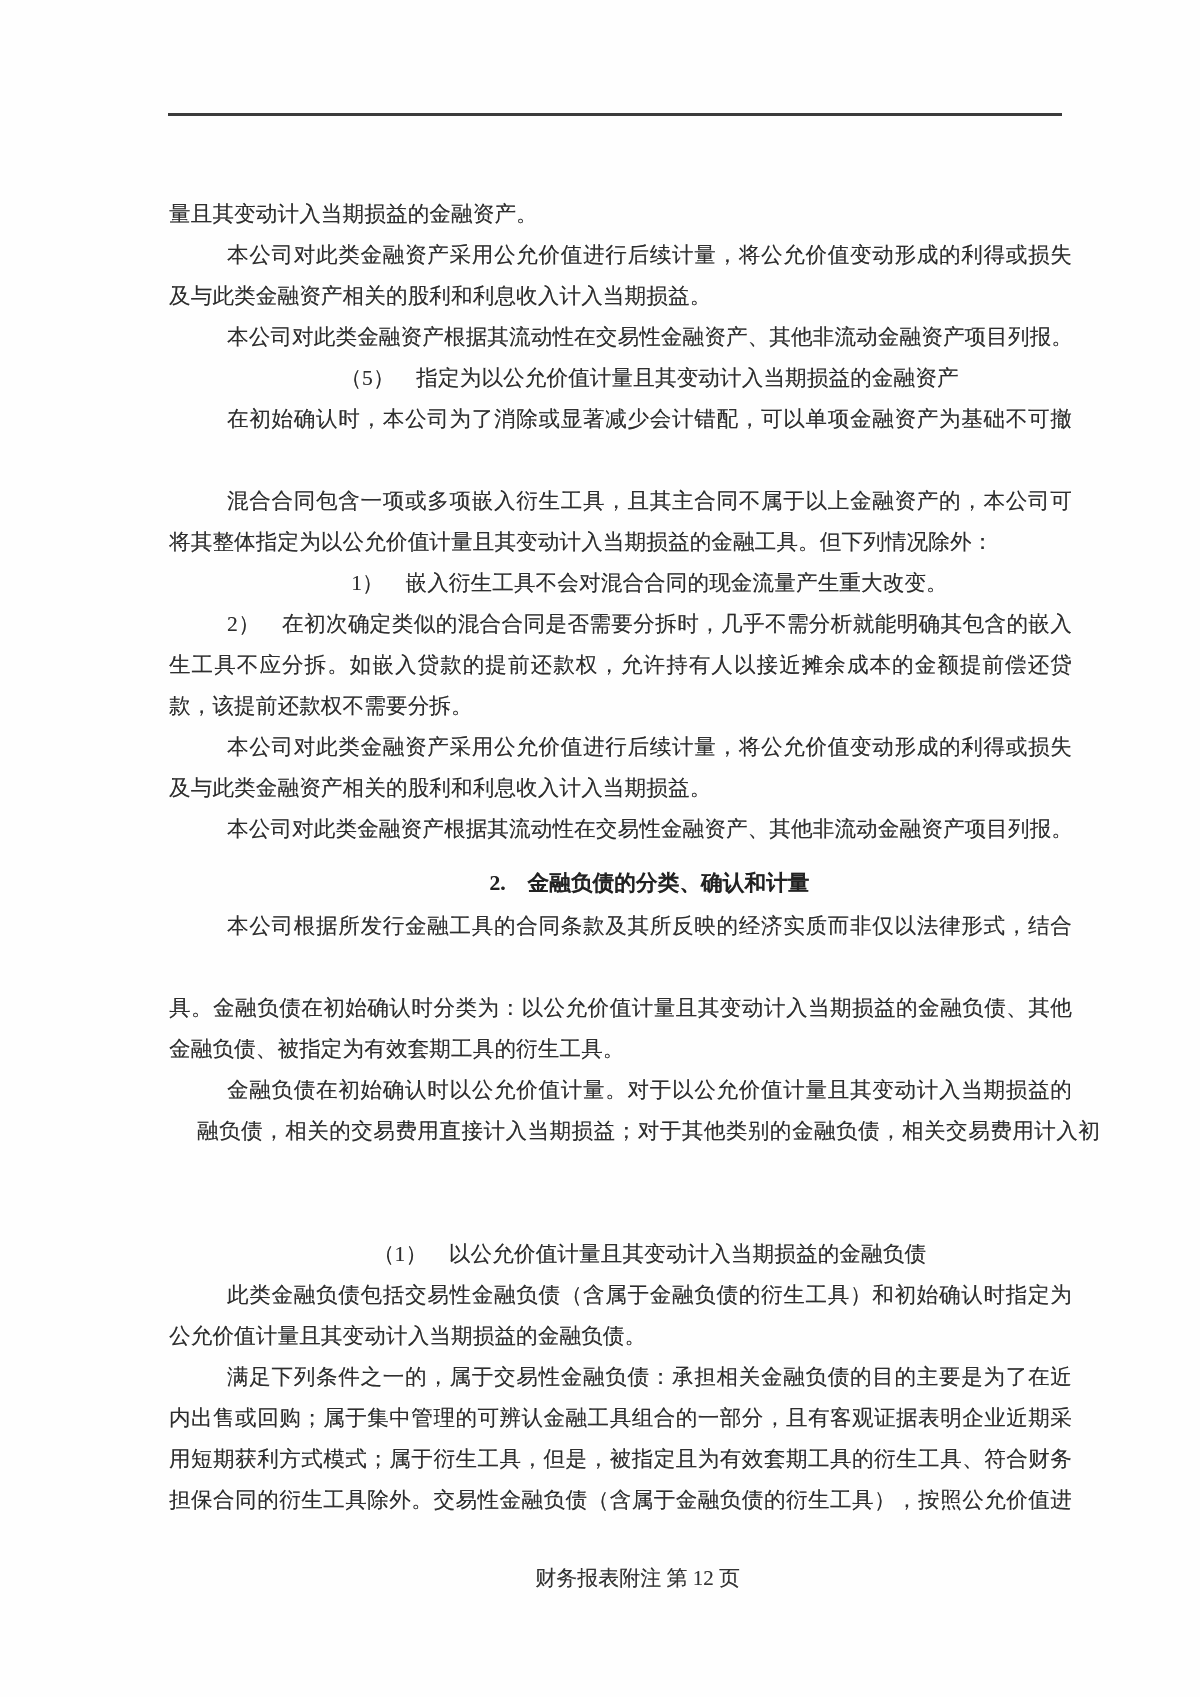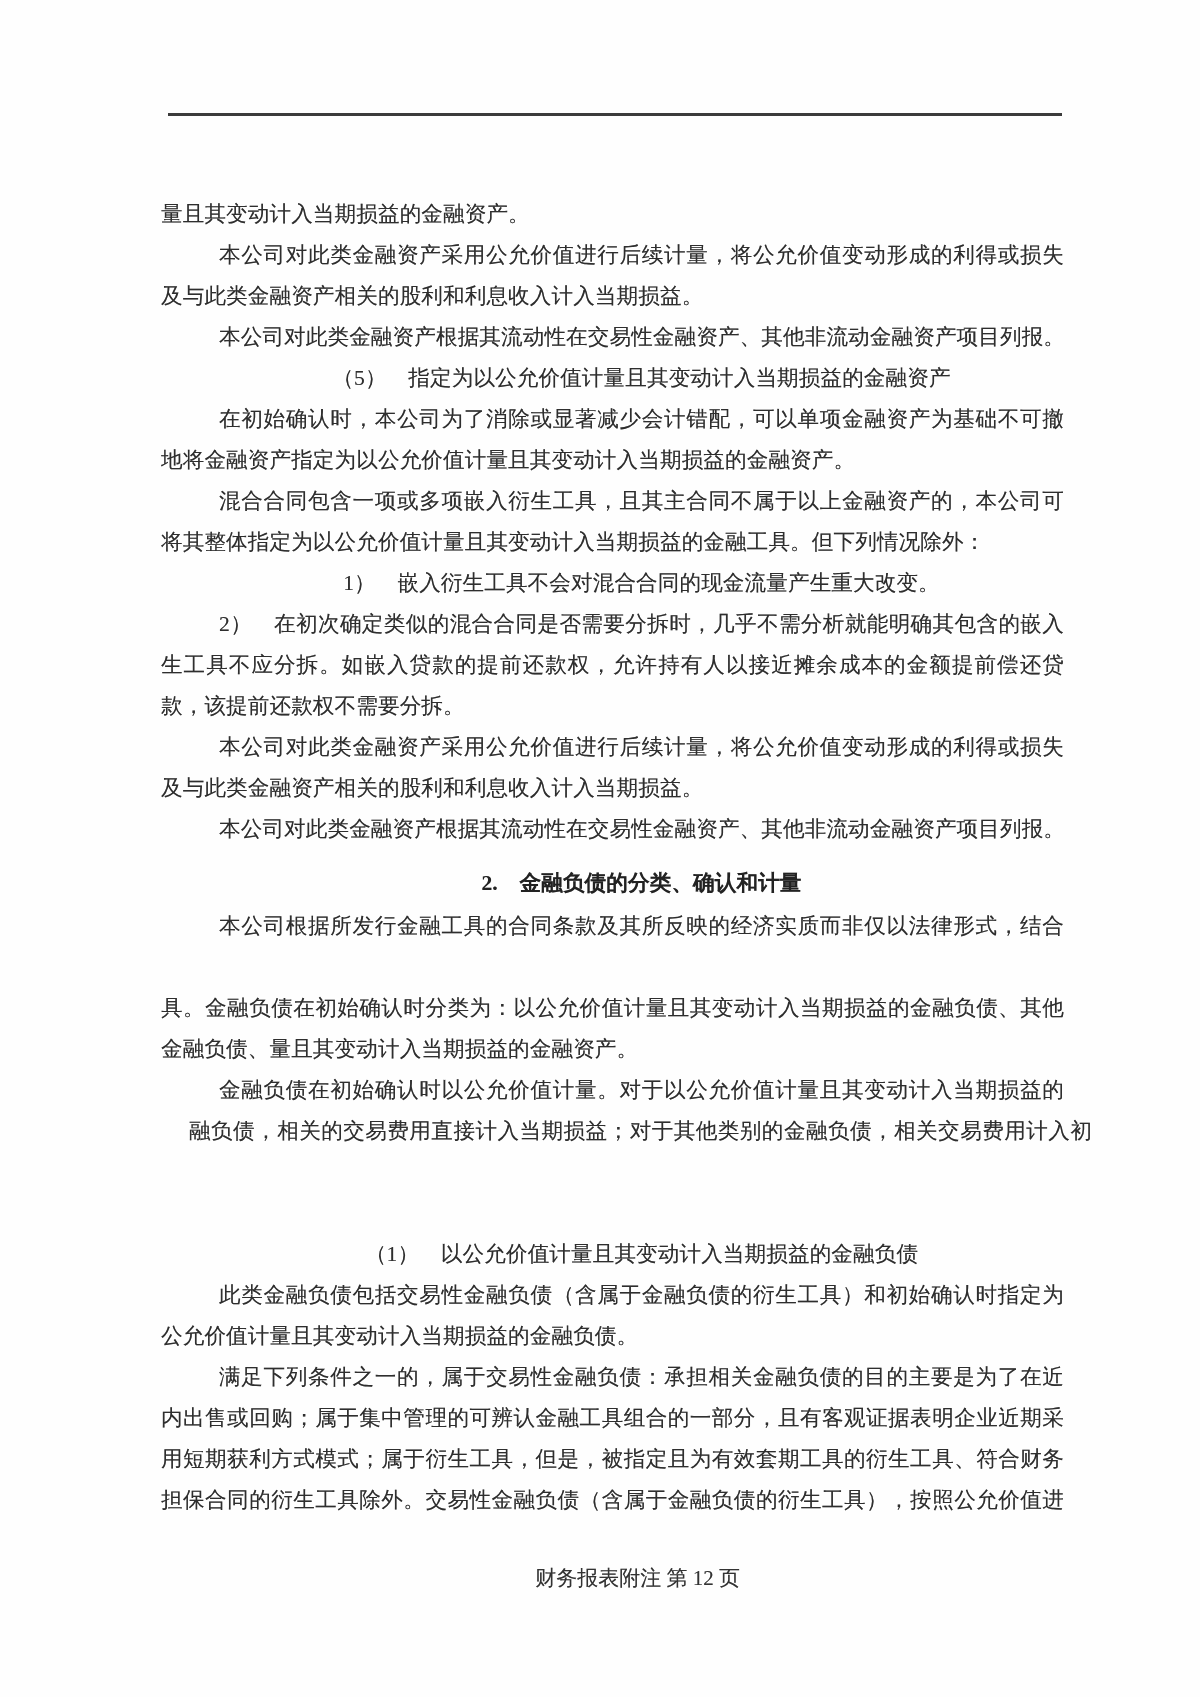--- a/index.html
+++ b/index.html
@@ -13,21 +13,21 @@
     overflow: hidden;
   }
   .header-rule {
     position: absolute;
     left: 168px;
     top: 113px;
     width: 894px;
     height: 3px;
     background: #3b3b3b;
   }
-  .doc-body { position: absolute; left: 4px; top: 0; width: 1040px; height: 1697px; }
+  .doc-body { position: absolute; left: 12px; top: 0; width: 1040px; height: 1697px; }
   .line {
     position: absolute;
     left: 157px;
     width: 903px;
     height: 41px;
     line-height: 41px;
     font-size: 21.6px;
     letter-spacing: 0.1px;
     color: #2e2e2e;
     text-shadow: 0 0 0.6px rgba(40,40,40,0.45);
@@ -62,34 +62,33 @@
 
 <div class="page">
   <div class="header-rule"></div>
   <div class="doc-body">
       <div class="line" style="top: 194px;">量且其变动计入当期损益的金融资产。</div>
       <div class="line indent justify" style="top: 235px;">本公司对此类金融资产采用公允价值进行后续计量，将公允价值变动形成的利得或损失以</div>
       <div class="line" style="top: 276px;">及与此类金融资产相关的股利和利息收入计入当期损益。</div>
       <div class="line indent" style="top: 317px;">本公司对此类金融资产根据其流动性在交易性金融资产、其他非流动金融资产项目列报。</div>
       <div class="line indent" style="top: 358px;">（5）　指定为以公允价值计量且其变动计入当期损益的金融资产</div>
       <div class="line indent justify" style="top: 399px;">在初始确认时，本公司为了消除或显著减少会计错配，可以单项金融资产为基础不可撤销</div>
-      <div class="line" style="top: 440px;">地将金融资产指定为以公允价值计量且其变动计入当期损益的金融资产。</div>
       <div class="line indent justify" style="top: 481px;">混合合同包含一项或多项嵌入衍生工具，且其主合同不属于以上金融资产的，本公司可以</div>
       <div class="line" style="top: 522px;">将其整体指定为以公允价值计量且其变动计入当期损益的金融工具。但下列情况除外：</div>
       <div class="line indent" style="top: 563px;">1）　嵌入衍生工具不会对混合合同的现金流量产生重大改变。</div>
       <div class="line indent justify" style="top: 604px;">2）　在初次确定类似的混合合同是否需要分拆时，几乎不需分析就能明确其包含的嵌入衍</div>
       <div class="line justify" style="top: 645px;">生工具不应分拆。如嵌入贷款的提前还款权，允许持有人以接近摊余成本的金额提前偿还贷</div>
       <div class="line" style="top: 686px;">款，该提前还款权不需要分拆。</div>
       <div class="line indent justify" style="top: 727px;">本公司对此类金融资产采用公允价值进行后续计量，将公允价值变动形成的利得或损失以</div>
       <div class="line" style="top: 768px;">及与此类金融资产相关的股利和利息收入计入当期损益。</div>
       <div class="line indent" style="top: 809px;">本公司对此类金融资产根据其流动性在交易性金融资产、其他非流动金融资产项目列报。</div>
       <div class="line indent heading" style="top: 863px;">2.　金融负债的分类、确认和计量</div>
       <div class="line indent justify" style="top: 906px;">本公司根据所发行金融工具的合同条款及其所反映的经济实质而非仅以法律形式，结合金</div>
       <div class="line justify" style="top: 988px;">具。金融负债在初始确认时分类为：以公允价值计量且其变动计入当期损益的金融负债、其他</div>
-      <div class="line" style="top: 1029px;">金融负债、量且其变动计入当期损益的金融资产。</div>
+      <div class="line" style="top: 1029px;">金融负债、被指定为有效套期工具的衍生工具。</div>
       <div class="line indent justify" style="top: 1070px;">金融负债在初始确认时以公允价值计量。对于以公允价值计量且其变动计入当期损益的金</div>
       <div class="line justify" style="top: 1111px; margin-left: 28px;">融负债，相关的交易费用直接计入当期损益；对于其他类别的金融负债，相关交易费用计入初</div>
       <div class="line indent" style="top: 1234px;">（1）　以公允价值计量且其变动计入当期损益的金融负债</div>
       <div class="line indent justify" style="top: 1275px;">此类金融负债包括交易性金融负债（含属于金融负债的衍生工具）和初始确认时指定为以</div>
       <div class="line" style="top: 1316px;">公允价值计量且其变动计入当期损益的金融负债。</div>
       <div class="line indent justify" style="top: 1357px;">满足下列条件之一的，属于交易性金融负债：承担相关金融负债的目的主要是为了在近期</div>
       <div class="line justify" style="top: 1398px;">内出售或回购；属于集中管理的可辨认金融工具组合的一部分，且有客观证据表明企业近期采</div>
       <div class="line justify" style="top: 1439px;">用短期获利方式模式；属于衍生工具，但是，被指定且为有效套期工具的衍生工具、符合财务</div>
       <div class="line justify" style="top: 1480px;">担保合同的衍生工具除外。交易性金融负债（含属于金融负债的衍生工具），按照公允价值进行</div>
     </div>

